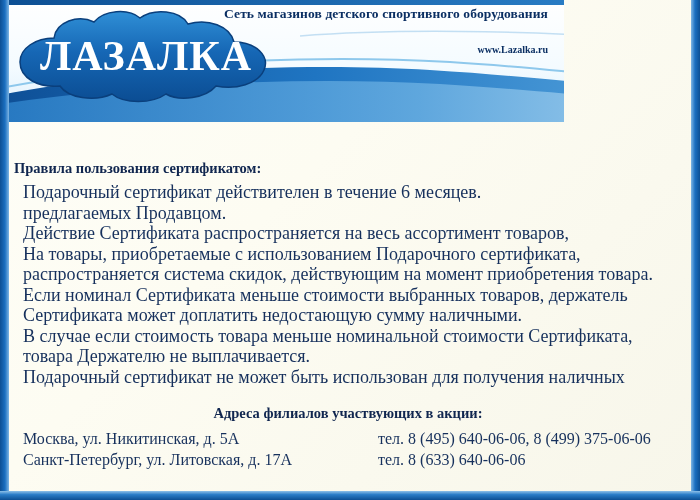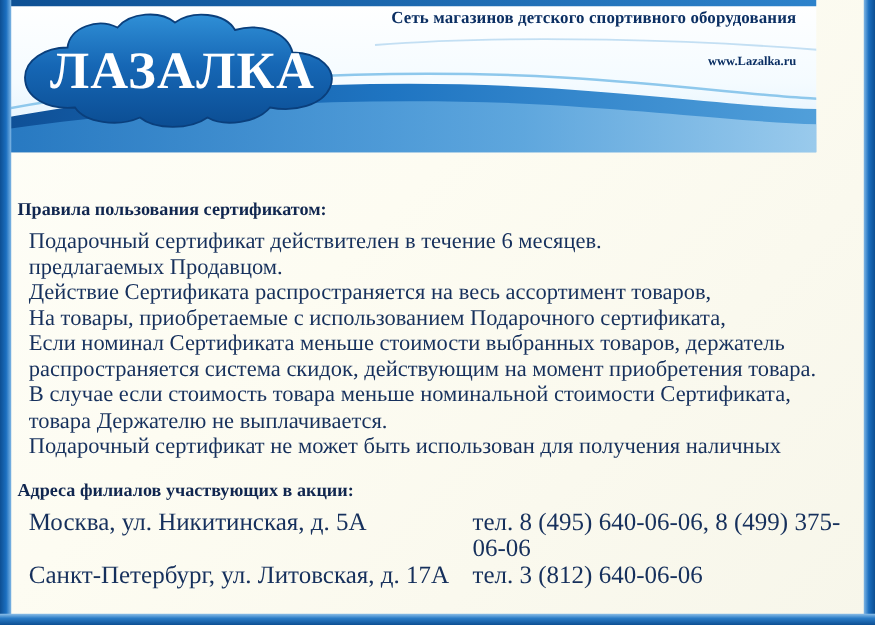--- a/index.html
+++ b/index.html
@@ -37,21 +37,21 @@
   .frame-bottom {
     position: absolute;
     left: 0; right: 0; bottom: 0;
     height: 9px;
     background: linear-gradient(to top, #0d4f93, #2a7cc7 60%, #8ec0e8);
   }
   
   .header {
     position: absolute;
     left: 0; top: 0;
-    width: 653px;
+    width: 564px;
     height: 122px;
     overflow: hidden;
   }
   .header-bg {
     position: absolute;
     left: 0; top: 0;
     width: 700px;
     height: 122px;
   }
   .header-text {
@@ -114,29 +114,30 @@
     line-height: 20.5px;
     padding-left: 9px;
     margin-bottom: 0px;
   }
   .branches-title {
     font-family: "Liberation Serif", serif;
     font-weight: bold;
     font-size: 14.5px;
     color: #10264f;
     margin: 18px 0 6px 0;
+    text-align: center;
   }
   .branch-table {
     width: 100%;
     border-collapse: collapse;
     padding-left: 9px;
   }
   .branch-table td {
     font-family: "Liberation Serif", serif;
-    font-size: 20px;
+    font-size: 16px;
     color: #16305c;
     line-height: 21px;
     vertical-align: top;
     padding: 0;
   }
   .branch-addr {
     width: 345px;
     padding-left: 9px !important;
   }
   .branch-phone {
@@ -200,37 +201,38 @@
     </svg>
   </div>
 
   <div class="content">
     <div class="rules-title">Правила пользования сертификатом:</div>
     <ul class="rules-list">
       <li>Подарочный сертификат действителен в течение 6 месяцев.</li>
       <li>предлагаемых Продавцом.</li>
       <li>Действие Сертификата распространяется на весь ассортимент товаров,</li>
       <li>На товары, приобретаемые с использованием Подарочного сертификата,</li>
+      <li>распространяется система скидок, действующим на момент приобретения товара.</li>
       <li>Если номинал Сертификата меньше стоимости выбранных товаров, держатель</li>
-      <li>распространяется система скидок, действующим на момент приобретения товара.</li>
+      <li>Сертификата может доплатить недостающую сумму наличными.</li>
       <li>В случае если стоимость товара  меньше номинальной стоимости Сертификата,</li>
       <li>товара Держателю не выплачивается.</li>
       <li>Подарочный сертификат не может быть использован для получения наличных</li>
     </ul>
 
     <div class="branches-title">Адреса филиалов участвующих в акции:</div>
     <table class="branch-table">
       <tbody>
           <tr>
         <td class="branch-addr">Москва, ул. Никитинская, д. 5А</td>
         <td class="branch-phone">тел. 8 (495) 640-06-06, 8 (499) 375-06-06</td>
       </tr>
       <tr>
         <td class="branch-addr">Санкт-Петербург, ул. Литовская, д. 17А</td>
-        <td class="branch-phone">тел. 3 (812) 640-06-06</td>
+        <td class="branch-phone">тел. 8 (633) 640-06-06</td>
       </tr>
     </tbody>
       </table>
   </div>
 
   <div class="frame-left"></div>
   <div class="frame-right"></div>
   <div class="frame-bottom"></div>
 </div>
 

